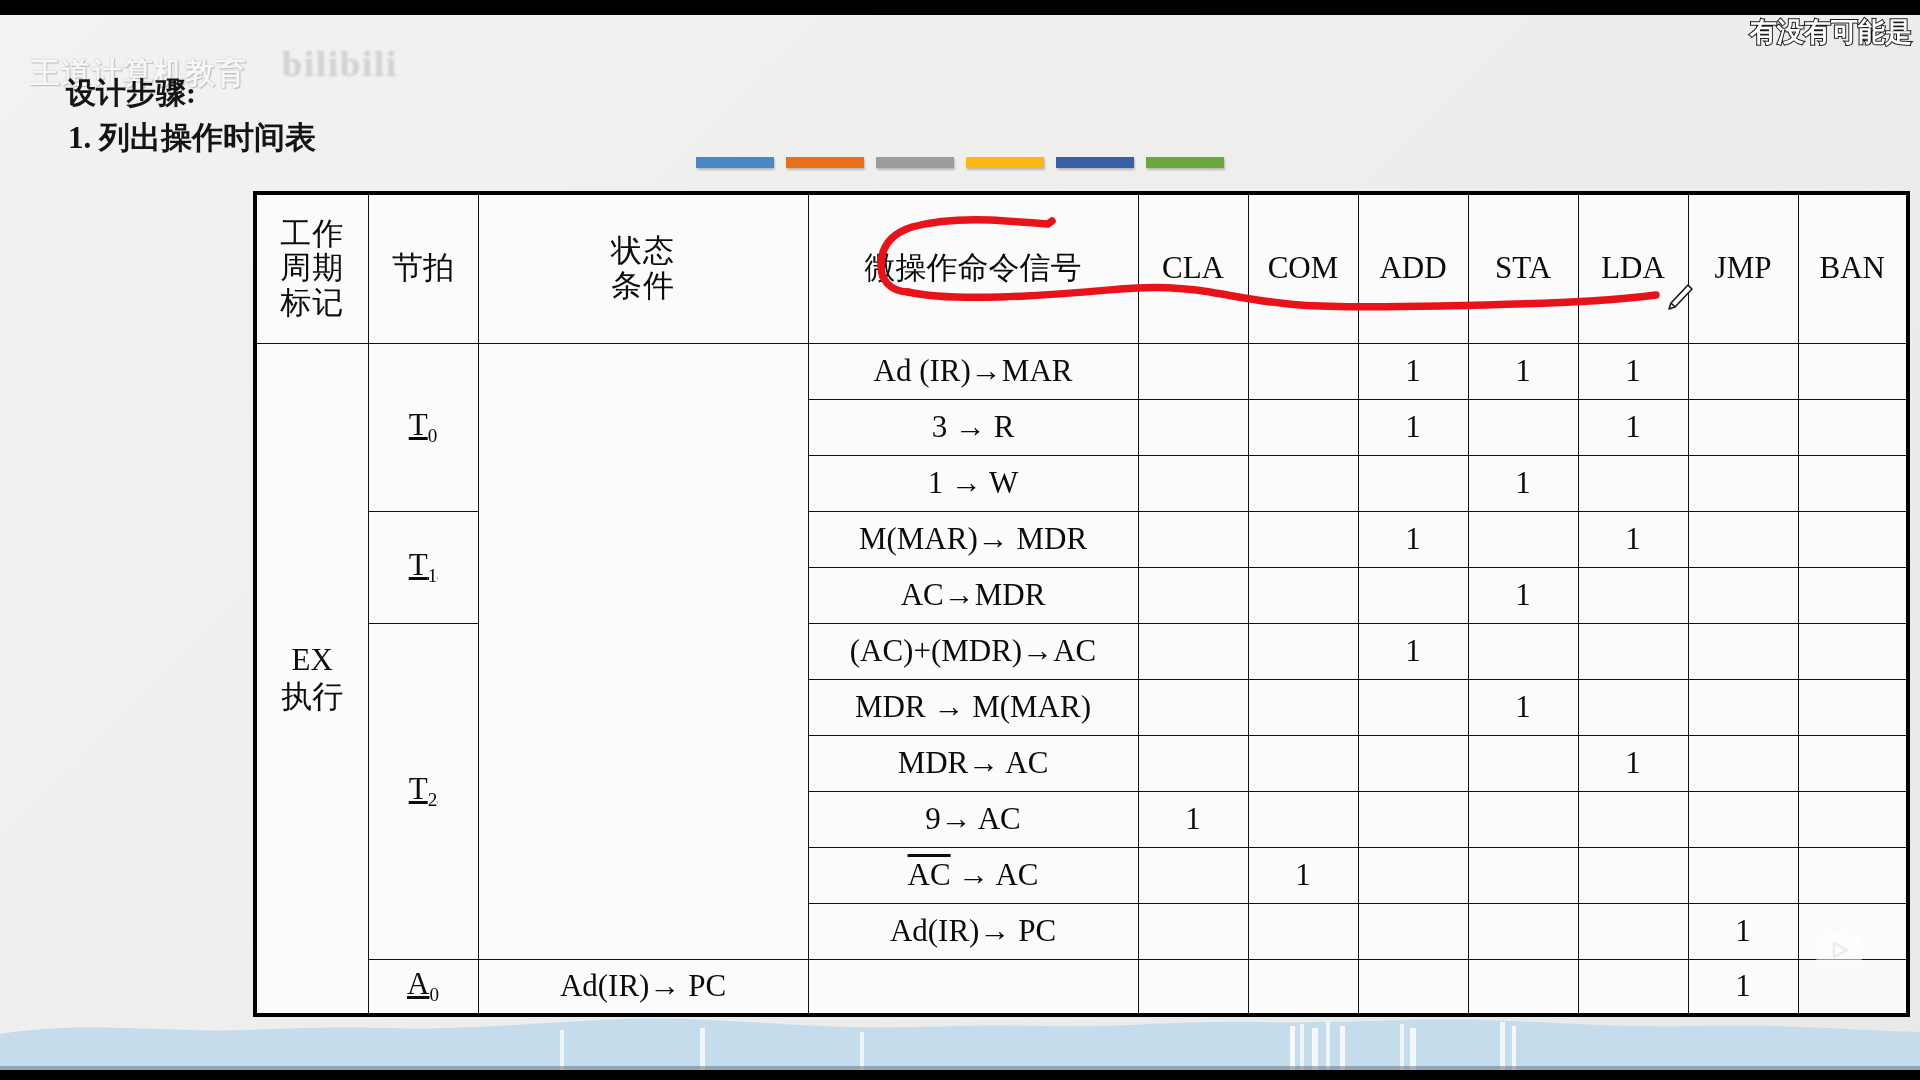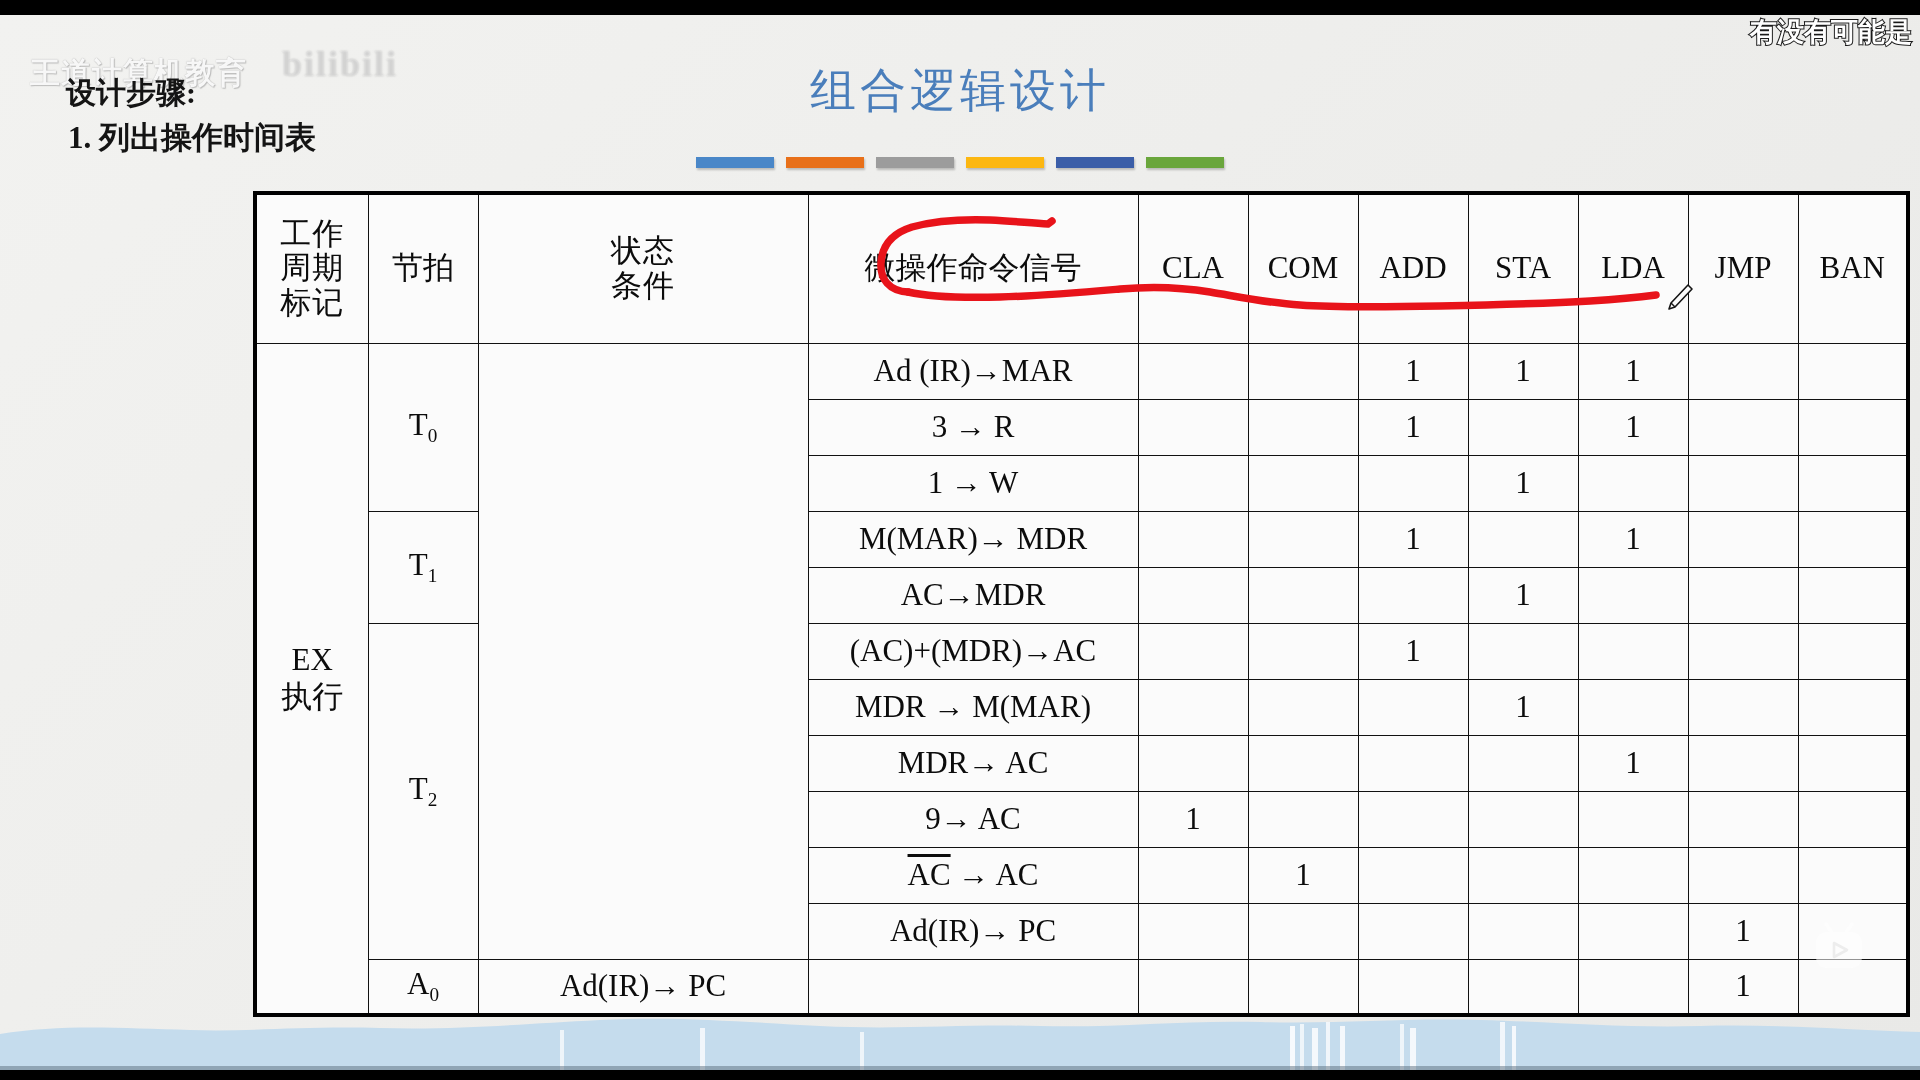--- a/index.html
+++ b/index.html
@@ -122,21 +122,21 @@
   .c-beat   { width: 108px; }
   .c-state  { width: 110px; }
   .c-micro  { width: 330px; }
   .c-sig    { width: 110px; }
 
   .hdr-cell { height: 150px; font-size: 32px; line-height: 1.12; }
   .hdr-cell.vert { letter-spacing: 1px; }
   .row-cell { height: 56px; }
   .micro-cell { font-size: 29px; white-space: nowrap; }
   .sig-cell { font-size: 30px; font-weight: 600; font-family: "Liberation Sans", sans-serif;}
-  .tcell { font-size: 32px; }
+  .tcell { font-size: 32px; text-decoration: underline; }
   .tcell sub, .scell sub { font-size: 0.62em; }
   .cycle-cell { font-size: 32px; line-height: 1.2; }
   .ovl { text-decoration: overline; }
 
   
   .annot {
     position: absolute;
     left: 0; top: 0;
     width: 1920px; height: 1080px;
     pointer-events: none;
@@ -186,21 +186,20 @@
   <div class="slide">
 
     <div class="wm">王道计算机教育</div>
     <div class="wm-bili">bilibili</div>
 
     <div class="steps">
       <div>设计步骤:</div>
       <div class="l2">1. 列出操作时间表</div>
     </div>
 
-    <div class="title">组合逻辑设计</div>
     <div class="bars" id="accent-bars">
         <div class="bar" style="background: rgb(74, 135, 200);"></div>
         <div class="bar" style="background: rgb(232, 112, 26);"></div>
         <div class="bar" style="background: rgb(156, 156, 156);"></div>
         <div class="bar" style="background: rgb(252, 183, 17);"></div>
         <div class="bar" style="background: rgb(59, 94, 168);"></div>
         <div class="bar" style="background: rgb(106, 166, 60);"></div>
       </div>
 
     <div class="tbl-wrap">

